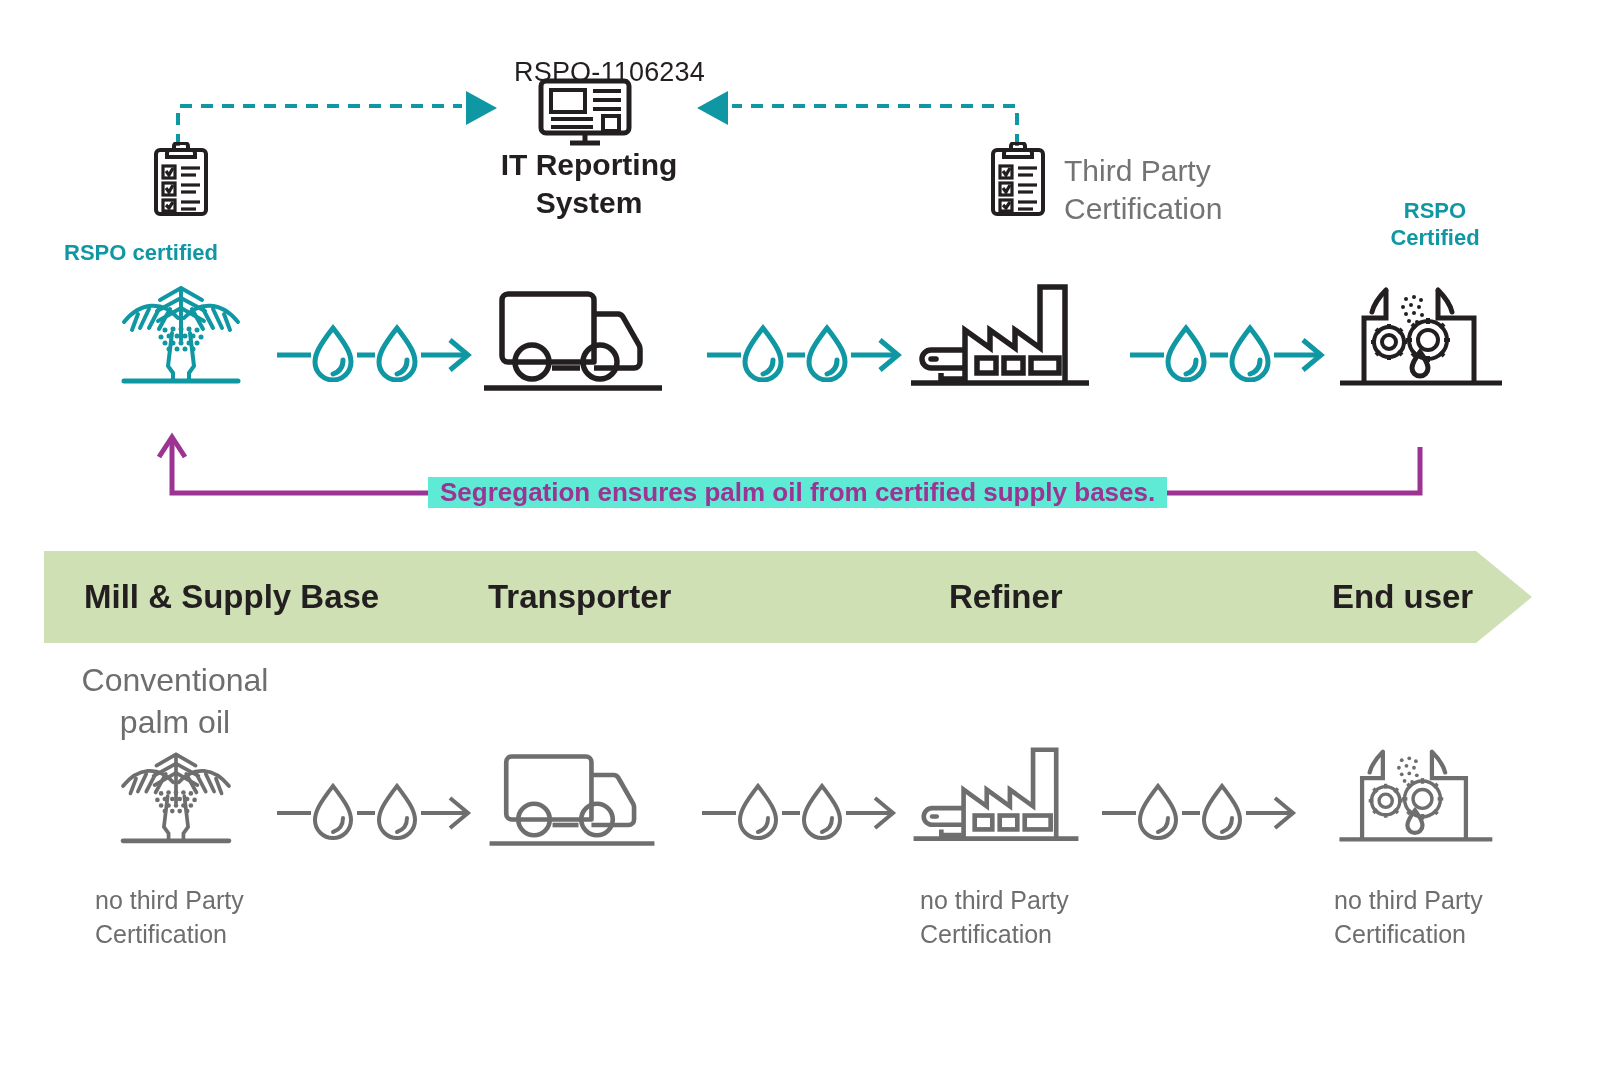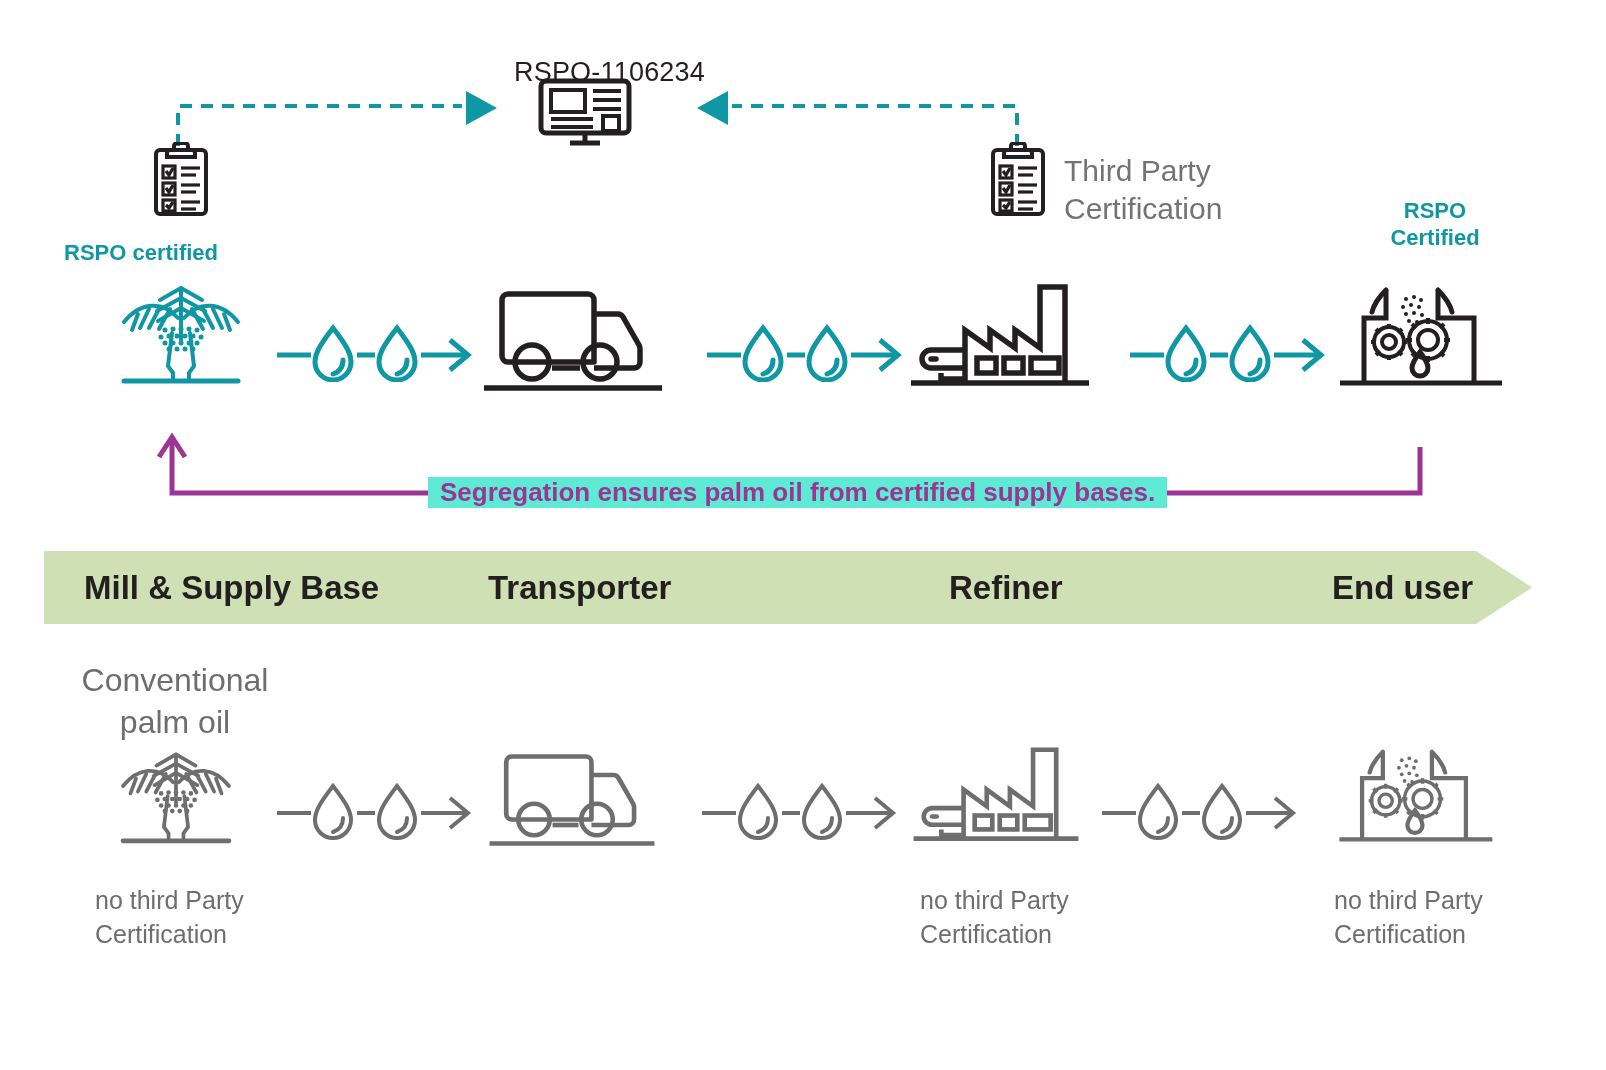--- a/index.html
+++ b/index.html
@@ -80,21 +80,21 @@
     font-weight: 700;
     color: #231f20;
     white-space: nowrap;
   }
 
   
   #stage-banner {
     left: 44px;
     top: 551px;
     width: 1488px;
-    height: 73px;
+    height: 92px;
   }
   #stage-banner .band {
     position: absolute;
     left: 0; top: 0;
     width: 100%;
     height: 100%;
   }
   .stage-label {
     position: absolute;
     top: 50%;
@@ -127,20 +127,22 @@
     <line x1="56" y1="13" x2="84" y2="13" stroke="#231f20" stroke-width="4"></line>
     <line x1="56" y1="22" x2="84" y2="22" stroke="#231f20" stroke-width="4"></line>
     <line x1="56" y1="31" x2="84" y2="31" stroke="#231f20" stroke-width="4"></line>
     <line x1="14" y1="41" x2="56" y2="41" stroke="#231f20" stroke-width="4"></line>
     <line x1="14" y1="49" x2="56" y2="49" stroke="#231f20" stroke-width="4"></line>
     <rect x="66" y="38" width="16" height="15" fill="none" stroke="#231f20" stroke-width="4"></rect>
     <line x1="48" y1="55" x2="48" y2="64" stroke="#231f20" stroke-width="5"></line>
     <line x1="33" y1="65" x2="63" y2="65" stroke="#231f20" stroke-width="5"></line>
   </svg>
 
+  <div class="abs t-it-label" style="left:459px;top:146px;width:260px;">IT Reporting
+System</div>
 
   <svg class="abs" style="left:152px;top:142px;width:58px;height:76px;" viewBox="0 0 58 76">
     <rect x="4" y="8" width="50" height="64" rx="4" ry="4" fill="none" stroke="#231f20" stroke-width="4"></rect>
     <path d="M22,8 L22,4 a3,3 0 0 1 3,-3 h8 a3,3 0 0 1 3,3 L36,8 h4 a3,3 0 0 1 3,3 v4 h-28 v-4 a3,3 0 0 1 3,-3 z" fill="none" stroke="#231f20" stroke-width="4"></path>
     <g stroke="#231f20" stroke-width="3.2" fill="none">
       <rect x="11" y="24" width="12" height="12"></rect>
       <rect x="11" y="41" width="12" height="12"></rect>
       <rect x="11" y="58" width="12" height="11"></rect>
       <polyline points="14,29 17,33 21,26"></polyline>
       <polyline points="14,46 17,50 21,43"></polyline>

